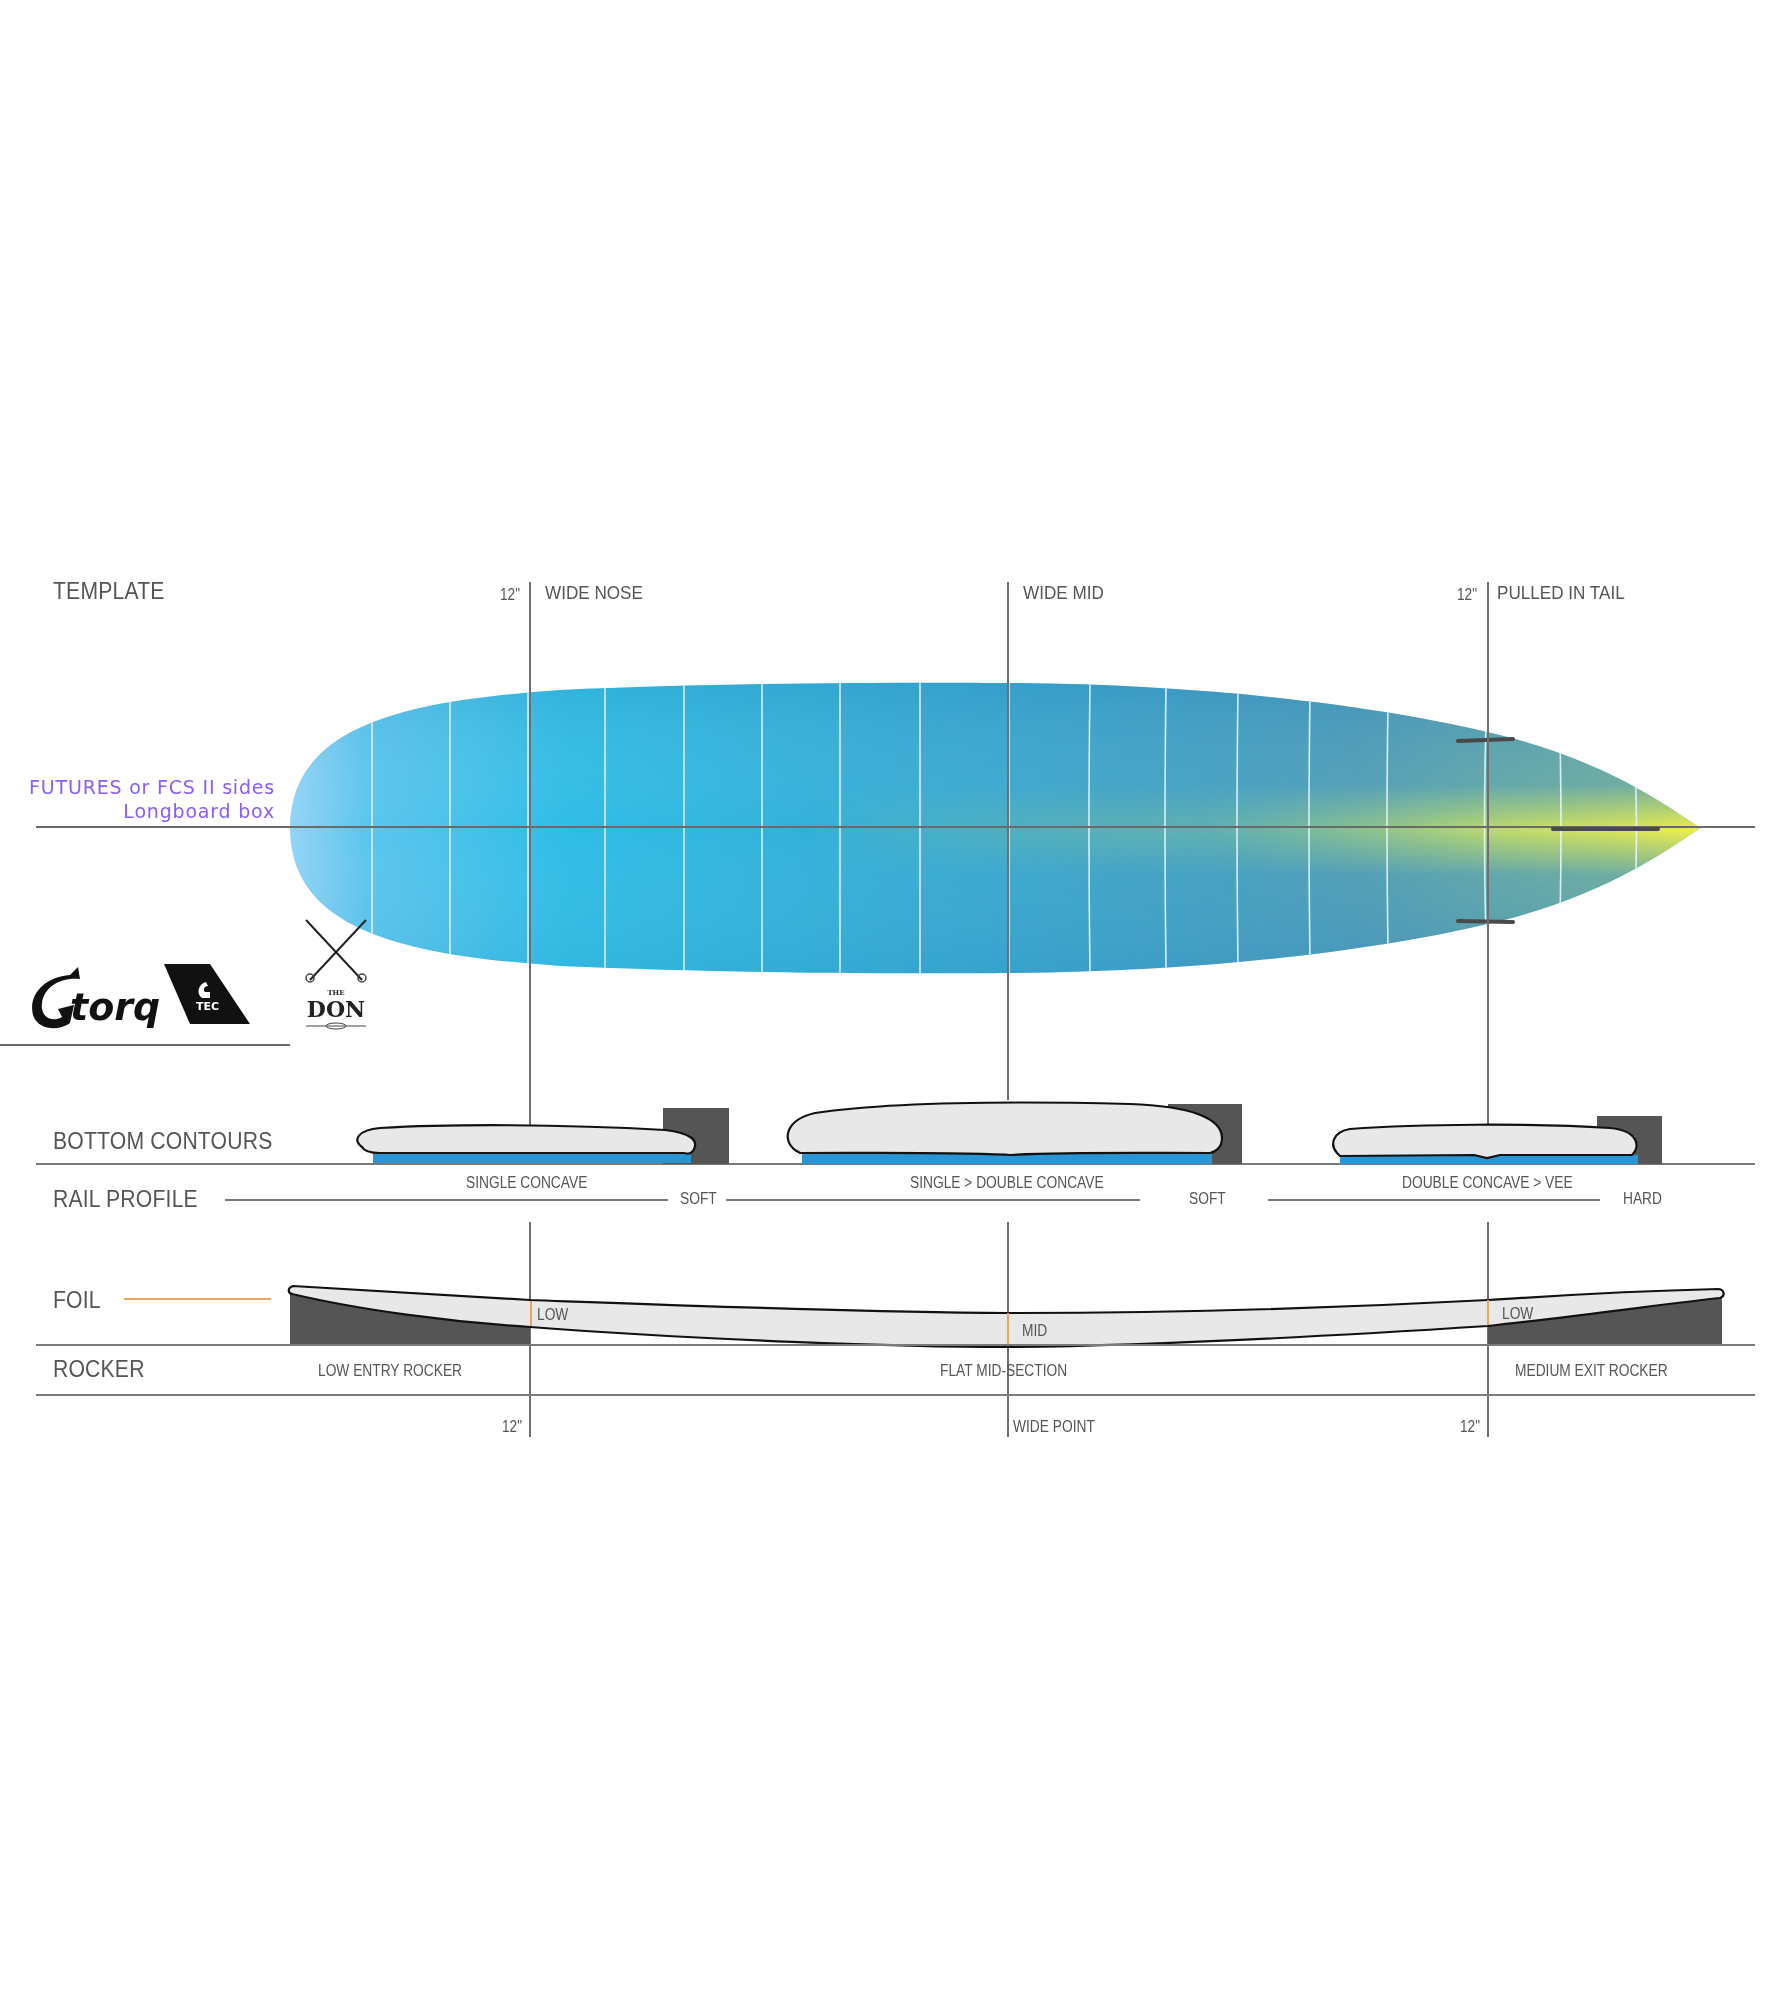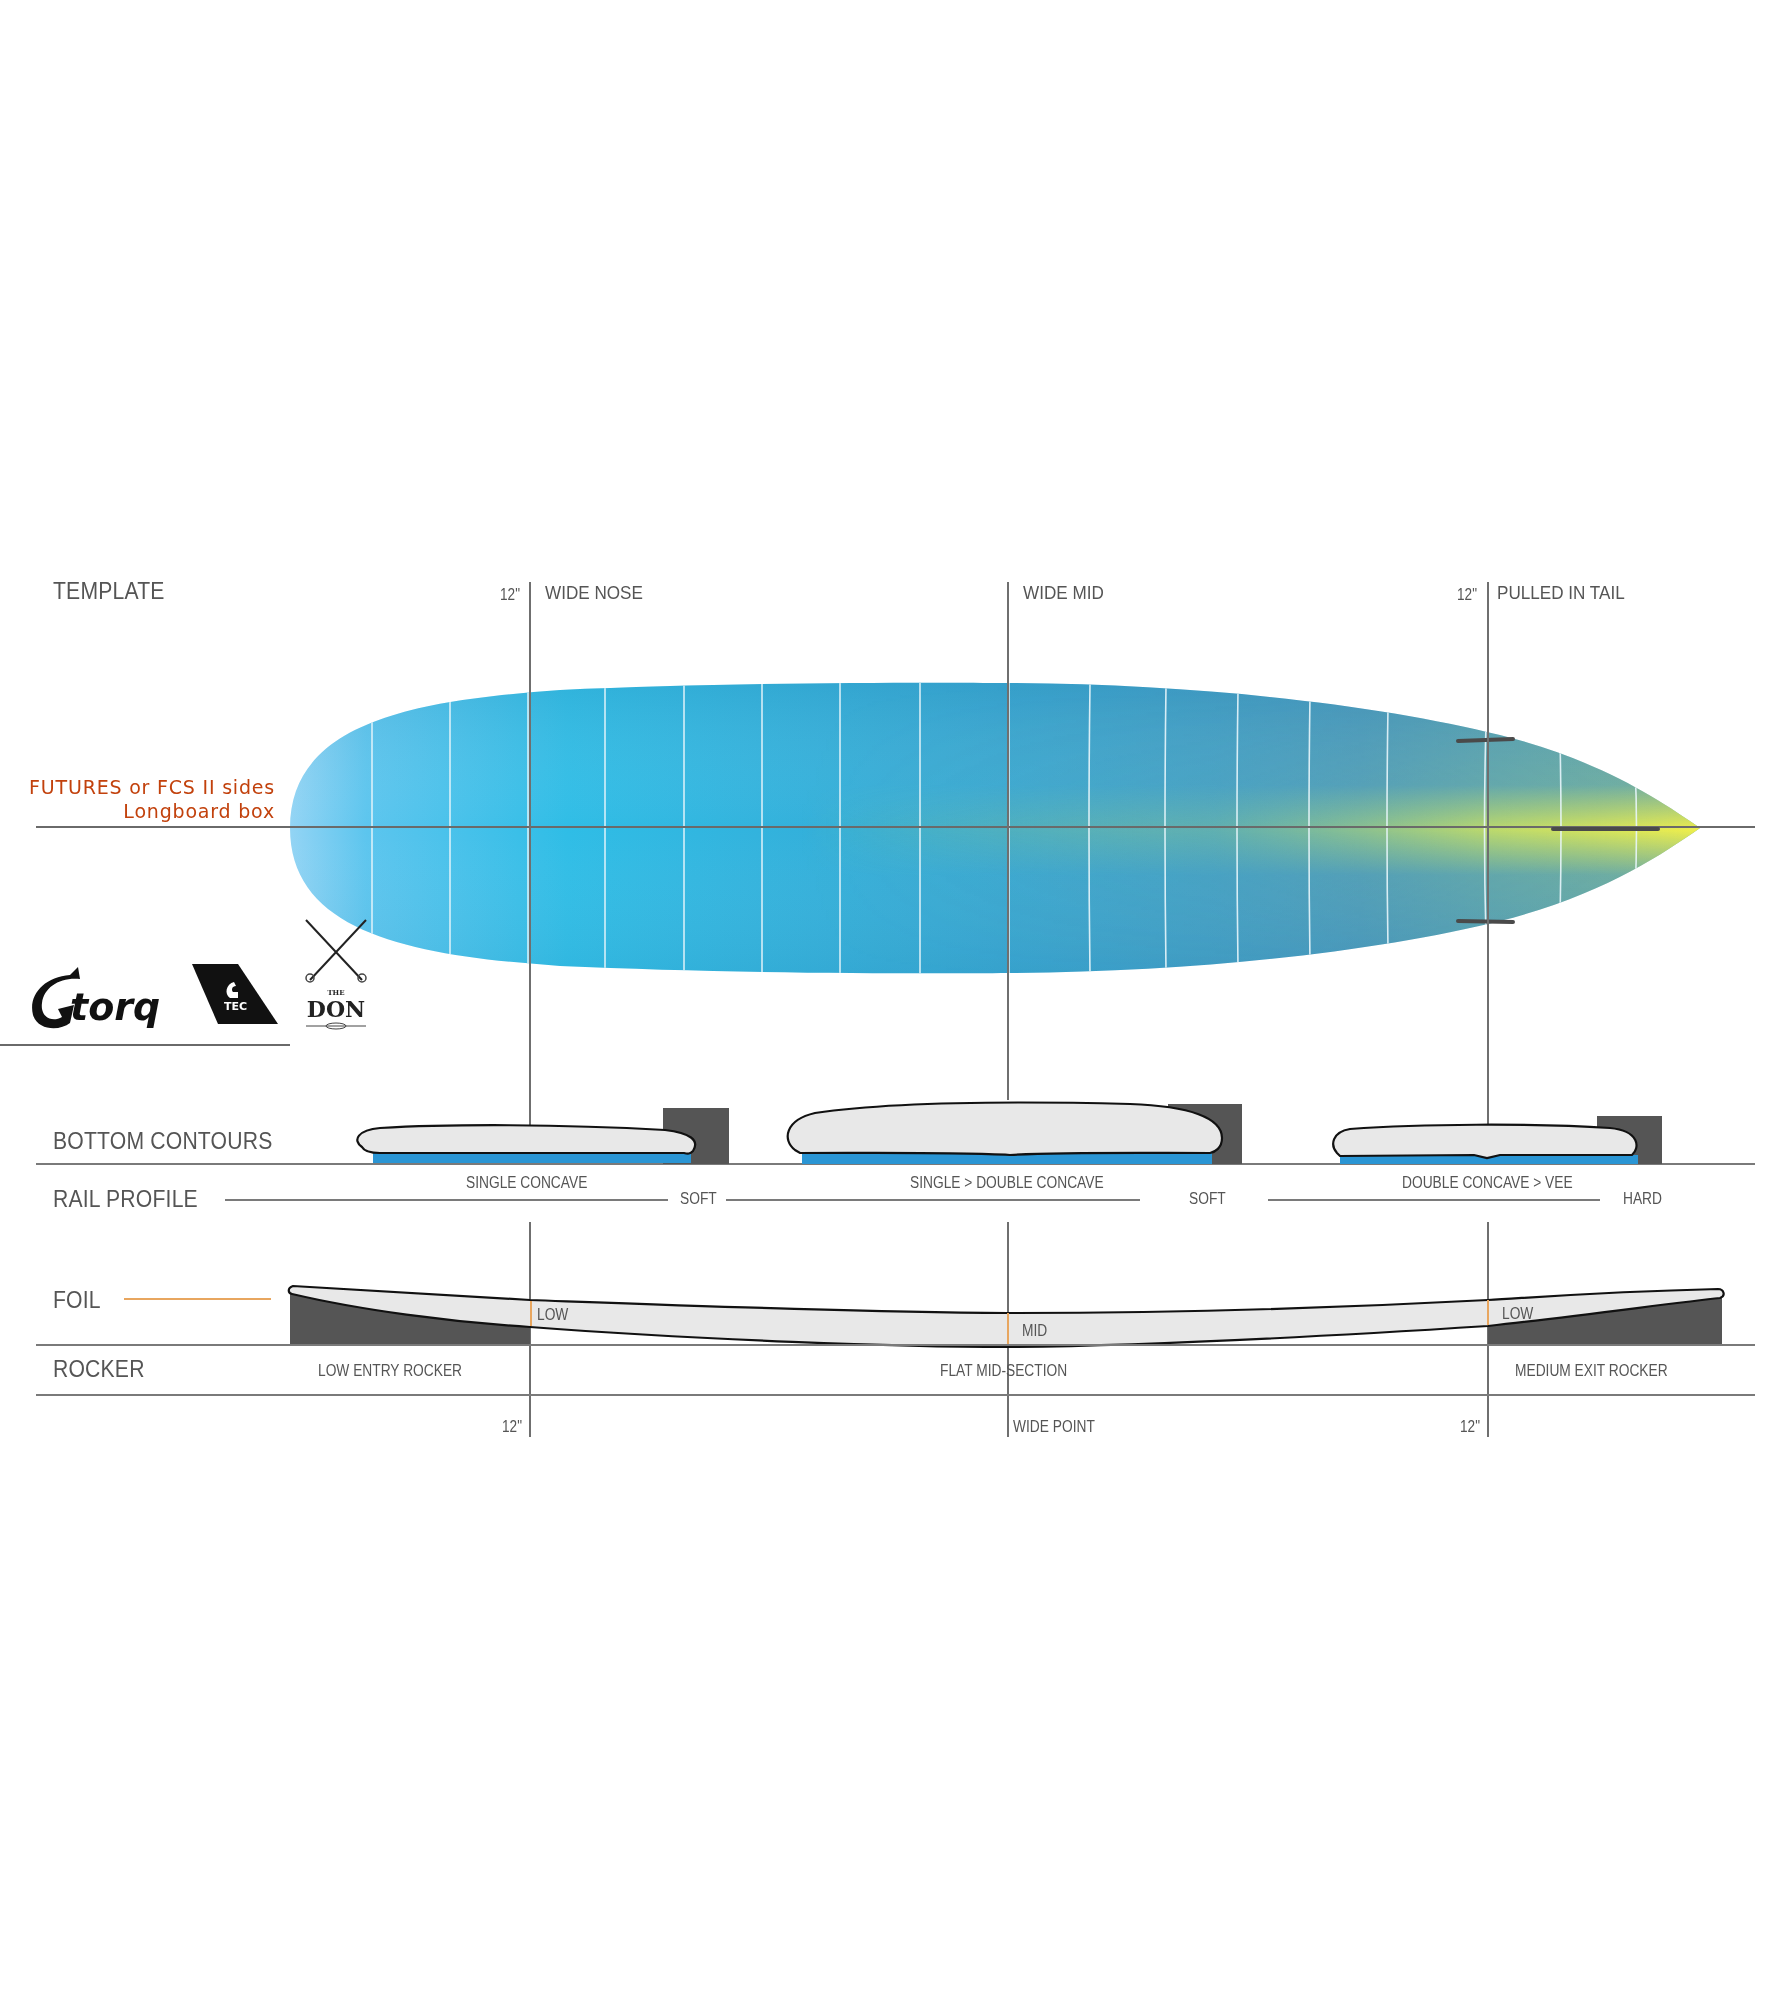--- a/index.html
+++ b/index.html
@@ -2,21 +2,21 @@
 <html><head>
   <meta charset="utf-8">
   <style>
     * { margin: 0; padding: 0; box-sizing: border-box; }
     html, body { width: 1772px; height: 2000px; background: #ffffff; overflow: hidden; }
     body { position: relative; font-family: "Liberation Sans", sans-serif; color: #555; }
     .section-label { position: absolute; font-family: "Liberation Sans", sans-serif; font-size: 23px; color: #555; letter-spacing: 0.2px; transform: scaleX(0.92); transform-origin: left center; white-space: nowrap; }
     .small-label { position: absolute; font-family: "Liberation Sans", sans-serif; font-size: 16px; color: #555; white-space: nowrap; transform: scaleX(0.86); transform-origin: left center; }
     .head-label { position: absolute; font-family: "Liberation Sans", sans-serif; font-size: 19px; color: #555; white-space: nowrap; transform: scaleX(0.9); transform-origin: left center; }
     .tiny-label { position: absolute; font-family: "Liberation Sans", sans-serif; font-size: 16px; color: #555; white-space: nowrap; transform: scaleX(0.85); transform-origin: left center; }
-    .fin-text { position: absolute; font-family: "DejaVu Sans", sans-serif; font-size: 19px; color: #c2410c; white-space: nowrap; text-align: right; letter-spacing: 0.8px; line-height: 24px; }
+    .fin-text { position: absolute; font-family: "DejaVu Sans", sans-serif; font-size: 19px; color: #8b5cf6; white-space: nowrap; text-align: right; letter-spacing: 0.8px; line-height: 24px; }
     svg { position: absolute; left: 0; top: 0; }
     .logo { position: absolute; }
   </style>
 </head>
 <body>
 
 <svg width="1772" height="2000" viewBox="0 0 1772 2000">
   <defs>
     <linearGradient id="boardH" x1="0" y1="0" x2="1" y2="0">
       <stop offset="0" stop-color="#9ad6f5"></stop>
@@ -154,21 +154,21 @@
   <div>FUTURES or FCS II sides</div>
   <div>Longboard box</div>
 </div>
 
 <div class="logo" style="left:30px; top:965px; width:150px; height:70px;">
   <svg width="150" height="70" viewBox="0 0 150 70">
     <path d="M 40 10 L 48 2 L 50 14 C 30 12, 14 22, 12 38 C 10 52, 22 58, 32 52 L 28 44 L 44 40 L 40 58 C 30 66, 8 66, 3 50 C -2 30, 14 12, 40 10 Z" fill="#111"></path>
     <text x="40" y="55" font-family="DejaVu Sans, sans-serif" font-weight="bold" font-style="italic" font-size="38" fill="#111">torq</text>
   </svg>
 </div>
-<div class="logo" style="left:190px; top:962px; width:90px; height:64px;">
+<div class="logo" style="left:162px; top:962px; width:90px; height:64px;">
   <svg width="90" height="64" viewBox="0 0 90 64">
     <polygon points="2,2 48,2 88,62 28,62" fill="#111"></polygon>
     <path d="M 44 20 C 36 22, 34 32, 40 36 L 48 36 L 48 30 L 43 30 C 41 28, 42 24, 46 24 Z" fill="#fff"></path>
     <text x="34" y="48" font-family="DejaVu Sans, sans-serif" font-weight="bold" font-size="11" fill="#fff">TEC</text>
   </svg>
 </div>
 <div class="logo" style="left:296px; top:912px; width:80px; height:120px;">
   <svg width="80" height="120" viewBox="0 0 80 120">
     <line x1="10" y1="8" x2="66" y2="68" stroke="#222" stroke-width="2"></line>
     <line x1="70" y1="8" x2="14" y2="68" stroke="#222" stroke-width="2"></line>

